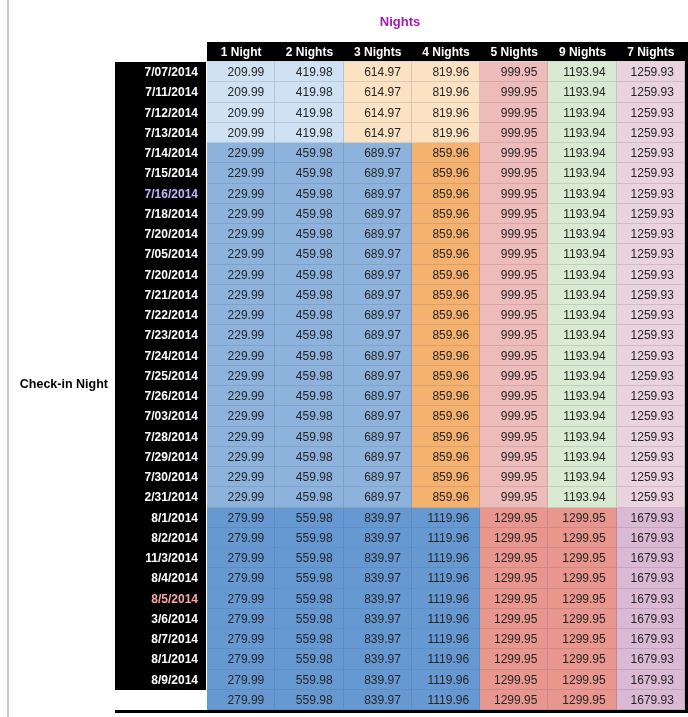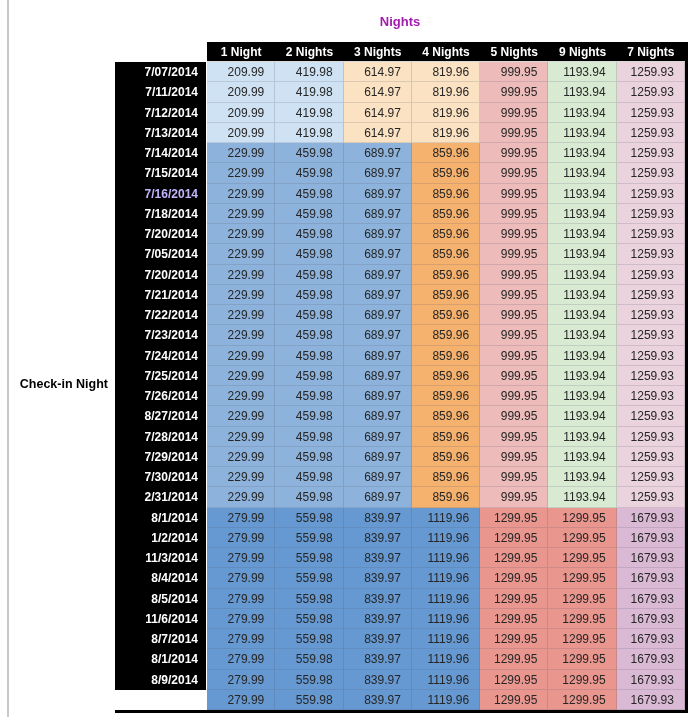--- a/index.html
+++ b/index.html
@@ -265,21 +265,21 @@
           <div class="date-cell" style="background: rgb(0, 0, 0); color: rgb(255, 255, 255);">7/26/2014</div>
           <div class="price-cell" style="background: rgb(141, 179, 220); color: rgb(38, 38, 38);">229.99</div>
           <div class="price-cell" style="background: rgb(141, 179, 220); color: rgb(38, 38, 38);">459.98</div>
           <div class="price-cell" style="background: rgb(141, 179, 220); color: rgb(38, 38, 38);">689.97</div>
           <div class="price-cell" style="background: rgb(245, 177, 110); color: rgb(38, 38, 38);">859.96</div>
           <div class="price-cell" style="background: rgb(237, 188, 186); color: rgb(38, 38, 38);">999.95</div>
           <div class="price-cell" style="background: rgb(217, 234, 211); color: rgb(38, 38, 38);">1193.94</div>
           <div class="price-cell" style="background: rgb(234, 211, 221); color: rgb(38, 38, 38);">1259.93</div>
         </div>
         <div class="data-row">
-          <div class="date-cell" style="background: rgb(0, 0, 0); color: rgb(255, 255, 255);">8/27/2014</div>
+          <div class="date-cell" style="background: rgb(0, 0, 0); color: rgb(255, 255, 255);">7/03/2014</div>
           <div class="price-cell" style="background: rgb(141, 179, 220); color: rgb(38, 38, 38);">229.99</div>
           <div class="price-cell" style="background: rgb(141, 179, 220); color: rgb(38, 38, 38);">459.98</div>
           <div class="price-cell" style="background: rgb(141, 179, 220); color: rgb(38, 38, 38);">689.97</div>
           <div class="price-cell" style="background: rgb(245, 177, 110); color: rgb(38, 38, 38);">859.96</div>
           <div class="price-cell" style="background: rgb(237, 188, 186); color: rgb(38, 38, 38);">999.95</div>
           <div class="price-cell" style="background: rgb(217, 234, 211); color: rgb(38, 38, 38);">1193.94</div>
           <div class="price-cell" style="background: rgb(234, 211, 221); color: rgb(38, 38, 38);">1259.93</div>
         </div>
         <div class="data-row">
           <div class="date-cell" style="background: rgb(0, 0, 0); color: rgb(255, 255, 255);">7/28/2014</div>
@@ -325,21 +325,21 @@
           <div class="date-cell" style="background: rgb(0, 0, 0); color: rgb(255, 255, 255);">8/1/2014</div>
           <div class="price-cell" style="background: rgb(102, 153, 210); color: rgb(38, 38, 38);">279.99</div>
           <div class="price-cell" style="background: rgb(102, 153, 210); color: rgb(38, 38, 38);">559.98</div>
           <div class="price-cell" style="background: rgb(102, 153, 210); color: rgb(38, 38, 38);">839.97</div>
           <div class="price-cell" style="background: rgb(102, 153, 210); color: rgb(38, 38, 38);">1119.96</div>
           <div class="price-cell" style="background: rgb(233, 150, 143); color: rgb(38, 38, 38);">1299.95</div>
           <div class="price-cell" style="background: rgb(233, 150, 143); color: rgb(38, 38, 38);">1299.95</div>
           <div class="price-cell" style="background: rgb(218, 185, 212); color: rgb(38, 38, 38);">1679.93</div>
         </div>
         <div class="data-row">
-          <div class="date-cell" style="background: rgb(0, 0, 0); color: rgb(255, 255, 255);">1/2/2014</div>
+          <div class="date-cell" style="background: rgb(0, 0, 0); color: rgb(255, 255, 255);">8/2/2014</div>
           <div class="price-cell" style="background: rgb(102, 153, 210); color: rgb(38, 38, 38);">279.99</div>
           <div class="price-cell" style="background: rgb(102, 153, 210); color: rgb(38, 38, 38);">559.98</div>
           <div class="price-cell" style="background: rgb(102, 153, 210); color: rgb(38, 38, 38);">839.97</div>
           <div class="price-cell" style="background: rgb(102, 153, 210); color: rgb(38, 38, 38);">1119.96</div>
           <div class="price-cell" style="background: rgb(233, 150, 143); color: rgb(38, 38, 38);">1299.95</div>
           <div class="price-cell" style="background: rgb(233, 150, 143); color: rgb(38, 38, 38);">1299.95</div>
           <div class="price-cell" style="background: rgb(218, 185, 212); color: rgb(38, 38, 38);">1679.93</div>
         </div>
         <div class="data-row">
           <div class="date-cell" style="background: rgb(0, 0, 0); color: rgb(255, 255, 255);">11/3/2014</div>
@@ -355,31 +355,31 @@
           <div class="date-cell" style="background: rgb(0, 0, 0); color: rgb(255, 255, 255);">8/4/2014</div>
           <div class="price-cell" style="background: rgb(102, 153, 210); color: rgb(38, 38, 38);">279.99</div>
           <div class="price-cell" style="background: rgb(102, 153, 210); color: rgb(38, 38, 38);">559.98</div>
           <div class="price-cell" style="background: rgb(102, 153, 210); color: rgb(38, 38, 38);">839.97</div>
           <div class="price-cell" style="background: rgb(102, 153, 210); color: rgb(38, 38, 38);">1119.96</div>
           <div class="price-cell" style="background: rgb(233, 150, 143); color: rgb(38, 38, 38);">1299.95</div>
           <div class="price-cell" style="background: rgb(233, 150, 143); color: rgb(38, 38, 38);">1299.95</div>
           <div class="price-cell" style="background: rgb(218, 185, 212); color: rgb(38, 38, 38);">1679.93</div>
         </div>
         <div class="data-row">
-          <div class="date-cell" style="background: rgb(0, 0, 0); color: #ffffff;">8/5/2014</div>
-          <div class="price-cell" style="background: rgb(102, 153, 210); color: rgb(38, 38, 38);">279.99</div>
-          <div class="price-cell" style="background: rgb(102, 153, 210); color: rgb(38, 38, 38);">559.98</div>
-          <div class="price-cell" style="background: rgb(102, 153, 210); color: rgb(38, 38, 38);">839.97</div>
-          <div class="price-cell" style="background: rgb(102, 153, 210); color: rgb(38, 38, 38);">1119.96</div>
-          <div class="price-cell" style="background: rgb(233, 150, 143); color: rgb(38, 38, 38);">1299.95</div>
-          <div class="price-cell" style="background: rgb(233, 150, 143); color: rgb(38, 38, 38);">1299.95</div>
-          <div class="price-cell" style="background: rgb(218, 185, 212); color: rgb(38, 38, 38);">1679.93</div>
-        </div>
-        <div class="data-row">
-          <div class="date-cell" style="background: rgb(0, 0, 0); color: rgb(255, 255, 255);">11/6/2014</div>
+          <div class="date-cell" style="background: rgb(0, 0, 0); color: #fca5a5;">8/5/2014</div>
+          <div class="price-cell" style="background: rgb(102, 153, 210); color: rgb(38, 38, 38);">279.99</div>
+          <div class="price-cell" style="background: rgb(102, 153, 210); color: rgb(38, 38, 38);">559.98</div>
+          <div class="price-cell" style="background: rgb(102, 153, 210); color: rgb(38, 38, 38);">839.97</div>
+          <div class="price-cell" style="background: rgb(102, 153, 210); color: rgb(38, 38, 38);">1119.96</div>
+          <div class="price-cell" style="background: rgb(233, 150, 143); color: rgb(38, 38, 38);">1299.95</div>
+          <div class="price-cell" style="background: rgb(233, 150, 143); color: rgb(38, 38, 38);">1299.95</div>
+          <div class="price-cell" style="background: rgb(218, 185, 212); color: rgb(38, 38, 38);">1679.93</div>
+        </div>
+        <div class="data-row">
+          <div class="date-cell" style="background: rgb(0, 0, 0); color: rgb(255, 255, 255);">3/6/2014</div>
           <div class="price-cell" style="background: rgb(102, 153, 210); color: rgb(38, 38, 38);">279.99</div>
           <div class="price-cell" style="background: rgb(102, 153, 210); color: rgb(38, 38, 38);">559.98</div>
           <div class="price-cell" style="background: rgb(102, 153, 210); color: rgb(38, 38, 38);">839.97</div>
           <div class="price-cell" style="background: rgb(102, 153, 210); color: rgb(38, 38, 38);">1119.96</div>
           <div class="price-cell" style="background: rgb(233, 150, 143); color: rgb(38, 38, 38);">1299.95</div>
           <div class="price-cell" style="background: rgb(233, 150, 143); color: rgb(38, 38, 38);">1299.95</div>
           <div class="price-cell" style="background: rgb(218, 185, 212); color: rgb(38, 38, 38);">1679.93</div>
         </div>
         <div class="data-row">
           <div class="date-cell" style="background: rgb(0, 0, 0); color: rgb(255, 255, 255);">8/7/2014</div>

